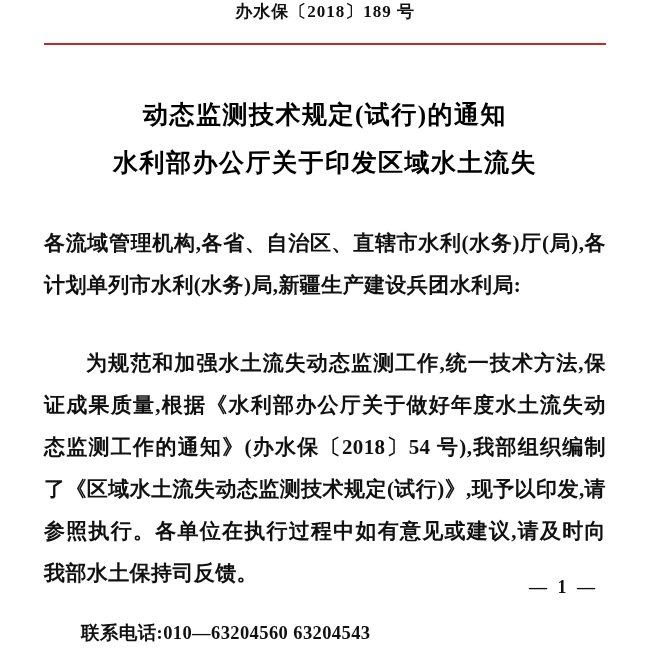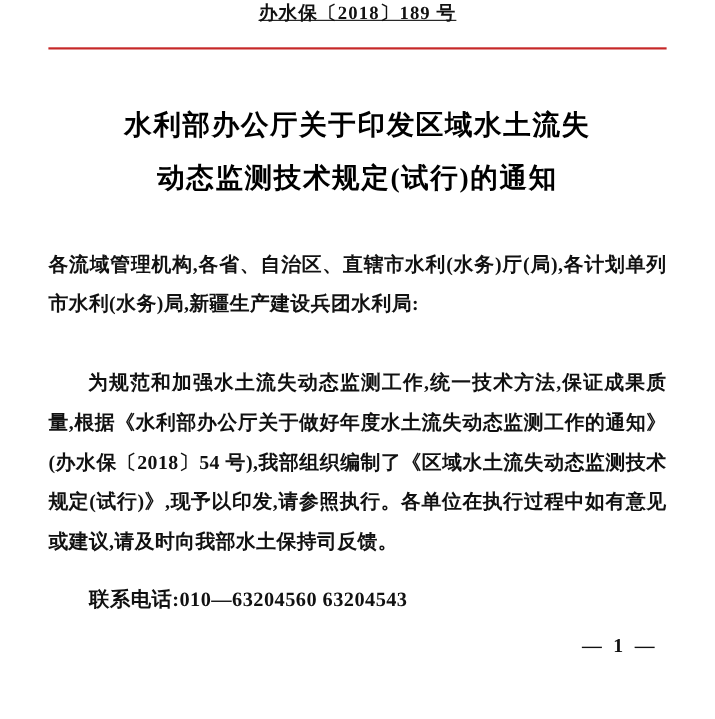--- a/index.html
+++ b/index.html
@@ -23,21 +23,20 @@
   }
   .doc-number {
     margin-top: 36px;
     text-align: center;
     font-size: 17px;
     letter-spacing: 1px;
     font-weight: 600;
     font-family: "Liberation Serif", "DejaVu Serif", serif;
     color: #111;
     padding-left: 0;
-    text-decoration: underline;
   }
   .doc-number-row {
     display: block;
     text-align: center;
   }
   .rule {
     margin-top: 20px;
     height: 2px;
     background: #c62828;
     width: 100%;
@@ -51,21 +50,21 @@
     font-weight: bold;
     letter-spacing: 1.5px;
     line-height: 1.9;
     color: #000;
     font-family: "Liberation Serif", "DejaVu Serif", serif;
   }
   .body-block {
     margin-top: 26px;
   }
   .para {
-    font-size: 18px;
+    font-size: 21px;
     line-height: 2.0;
     letter-spacing: 0.4px;
     text-align: justify;
     color: #111;
     font-weight: 600;
     font-family: "Liberation Serif", "DejaVu Serif", serif;
     margin-top: 36px;
   }
   .para.indent {
     text-indent: 2em;
@@ -96,22 +95,22 @@
 
 <div class="page">
 
   <div class="doc-number-row">
     <span class="doc-number">办水保〔2018〕189 号</span>
   </div>
 
   <div class="rule"></div>
 
   <div class="title-block">
+    <div class="title-line">动态监测技术规定(试行)的通知</div>
     <div class="title-line">水利部办公厅关于印发区域水土流失</div>
-    <div class="title-line">动态监测技术规定(试行)的通知</div>
   </div>
 
   <div class="body-block">
     <p class="para">各流域管理机构,各省、自治区、直辖市水利(水务)厅(局),各计划单列市水利(水务)局,新疆生产建设兵团水利局:</p>
     <p class="para indent">为规范和加强水土流失动态监测工作,统一技术方法,保证成果质量,根据《水利部办公厅关于做好年度水土流失动态监测工作的通知》(办水保〔2018〕54 号),我部组织编制了《区域水土流失动态监测技术规定(试行)》,现予以印发,请参照执行。各单位在执行过程中如有意见或建议,请及时向我部水土保持司反馈。</p>
   </div>
 
   <div class="contact-block">
     <div class="contact-line">联系电话:010—63204560   63204543</div>
   </div>

